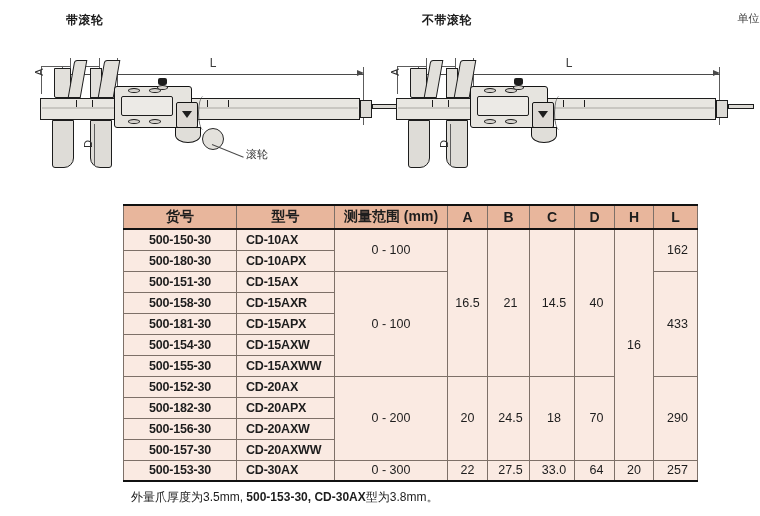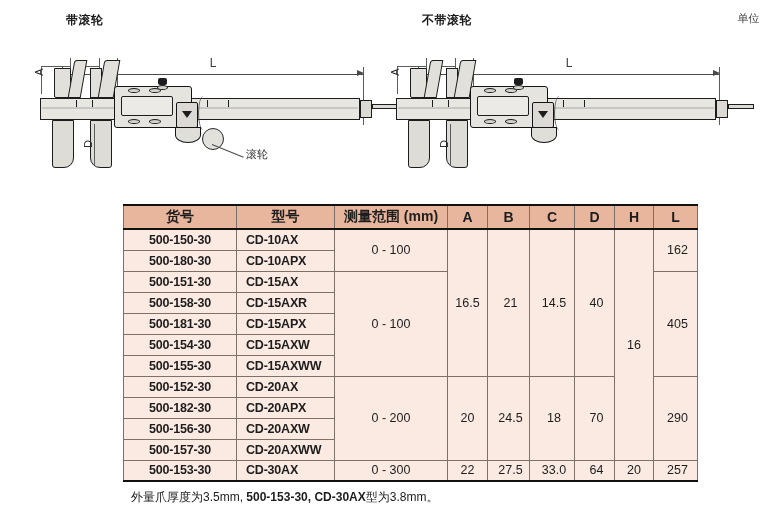--- a/index.html
+++ b/index.html
@@ -421,21 +421,21 @@
       <td class="c-num-l" rowspan="2">162</td>
     </tr>
     <tr>
       <td class="c-part">500-180-30</td>
       <td class="c-model">CD-10APX</td>
     </tr>
     <tr>
       <td class="c-part">500-151-30</td>
       <td class="c-model">CD-15AX</td>
       <td class="c-range" rowspan="5">0 - 100</td>
-      <td class="c-num-l" rowspan="5">405</td>
+      <td class="c-num-l" rowspan="5">433</td>
     </tr>
     <tr>
       <td class="c-part">500-158-30</td>
       <td class="c-model">CD-15AXR</td>
     </tr>
     <tr>
       <td class="c-part">500-181-30</td>
       <td class="c-model">CD-15APX</td>
     </tr>
     <tr>

